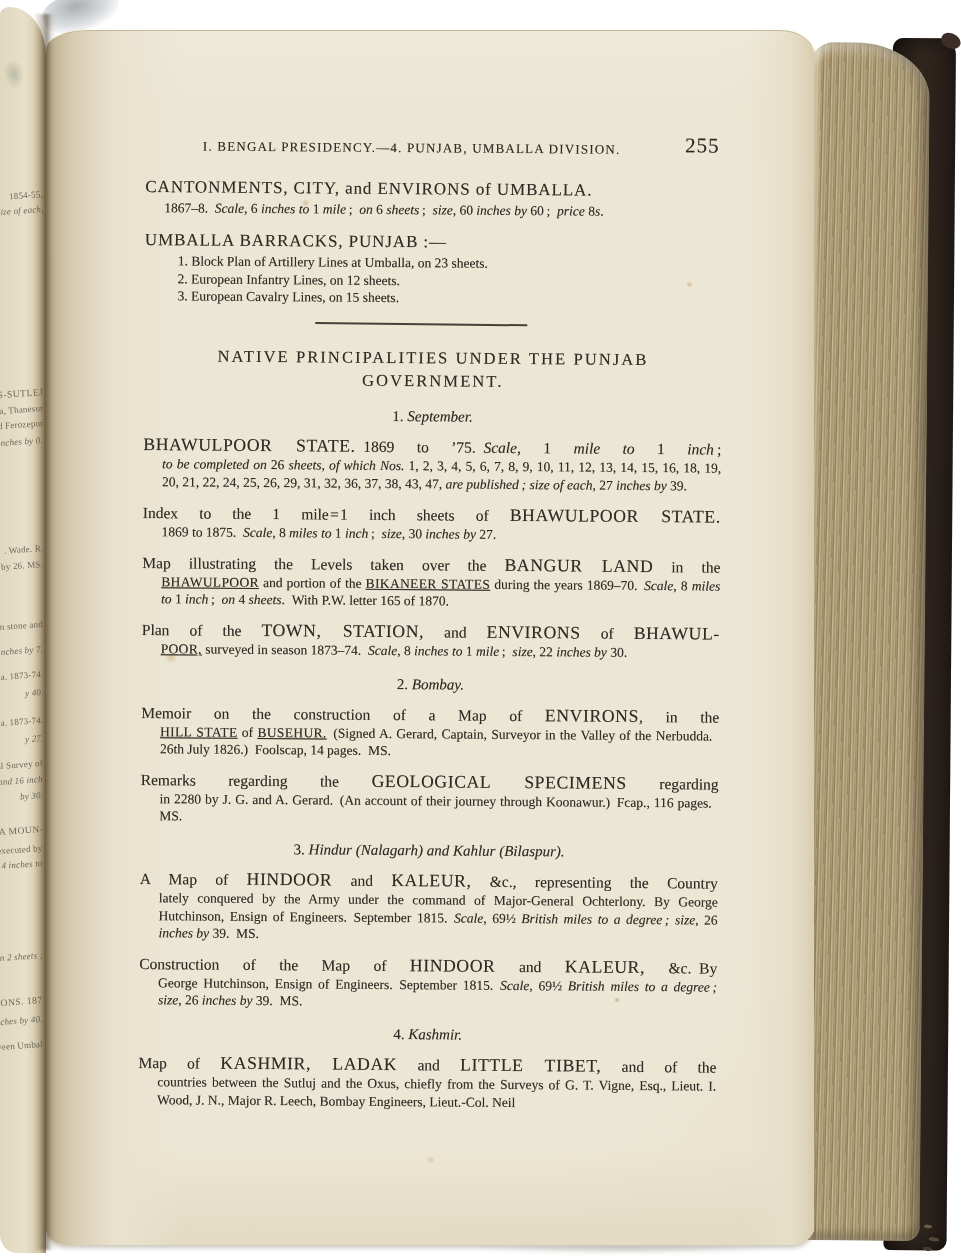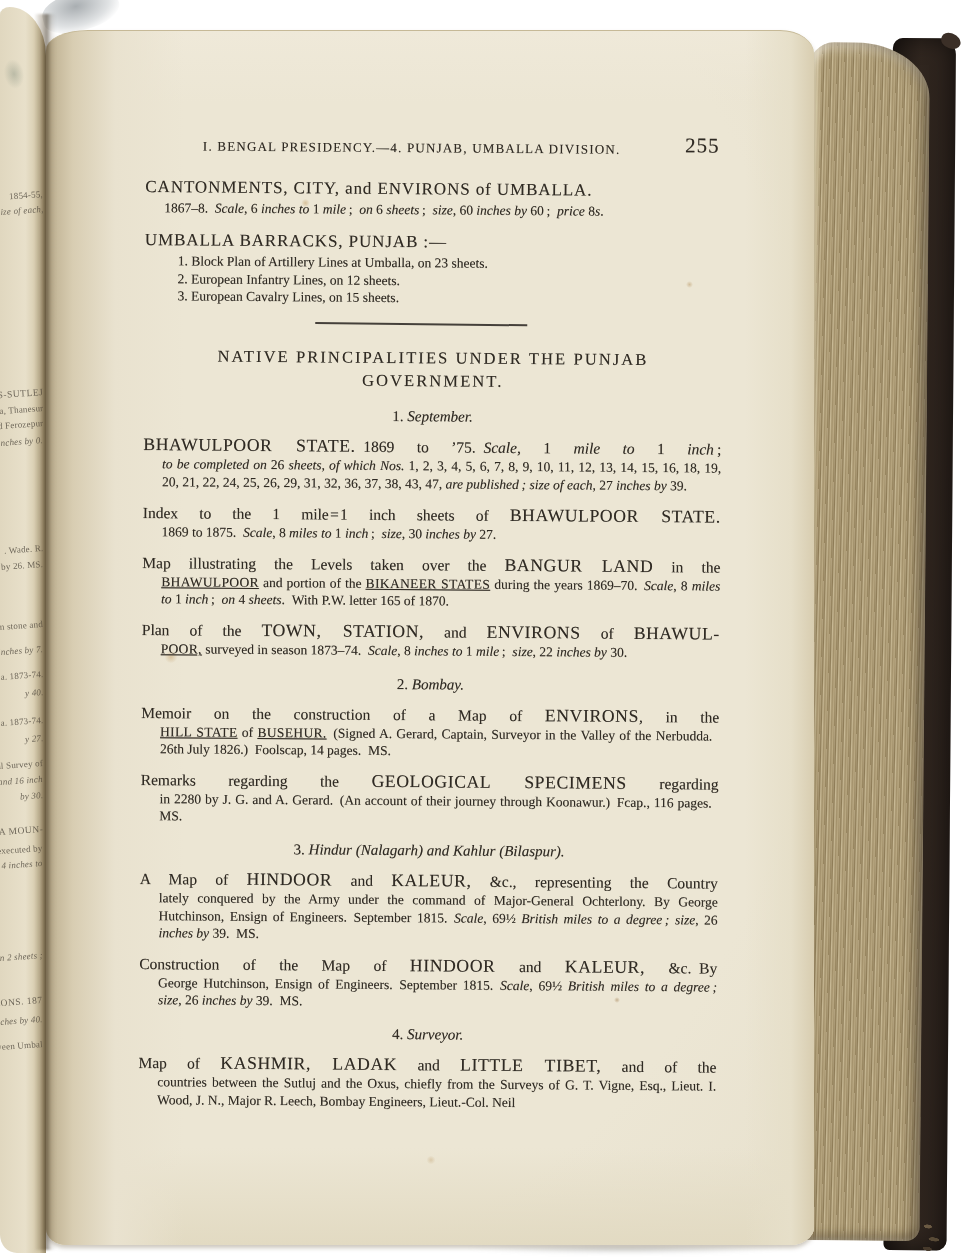--- a/index.html
+++ b/index.html
@@ -225,21 +225,21 @@
           </div>
           <div class="sub"><span class="run-r">3. </span><span class="run-i">Hindur (Nalagarh) and Kahlur (Bilaspur).</span></div>
           <div class="entry">
             <div class="first-line"><span class="run-r">A Map of </span><span class="run-c">HINDOOR</span><span class="run-r"> and </span><span class="run-c">KALEUR,</span><span class="run-r"> &amp;c., representing the Country</span></div>
             <div class="body"><span class="run-r">lately conquered by the Army under the command of Major-General Ochterlony. By George Hutchinson, Ensign of Engineers. September 1815. </span><span class="run-i">Scale</span><span class="run-r">, 69½ </span><span class="run-i">British miles to a degree ; size</span><span class="run-r">, 26 </span><span class="run-i">inches by</span><span class="run-r"> 39. MS.</span></div>
           </div>
           <div class="entry">
             <div class="first-line"><span class="run-r">Construction of the Map of </span><span class="run-c">HINDOOR</span><span class="run-r"> and </span><span class="run-c">KALEUR,</span><span class="run-r"> &amp;c. By</span></div>
             <div class="body"><span class="run-r">George Hutchinson, Ensign of Engineers. September 1815. </span><span class="run-i">Scale</span><span class="run-r">, 69½ </span><span class="run-i">British miles to a degree ; size</span><span class="run-r">, 26 </span><span class="run-i">inches by</span><span class="run-r"> 39. MS.</span></div>
           </div>
-          <div class="sub"><span class="run-r">4. </span><span class="run-i">Surveyor.</span></div>
+          <div class="sub"><span class="run-r">4. </span><span class="run-i">Kashmir.</span></div>
           <div class="entry">
             <div class="first-line"><span class="run-r">Map of </span><span class="run-c">KASHMIR, LADAK</span><span class="run-r"> and </span><span class="run-c">LITTLE TIBET,</span><span class="run-r"> and of the</span></div>
             <div class="body"><span class="run-r">countries between the Sutluj and the Oxus, chiefly from the Surveys of G. T. Vigne, Esq., Lieut. I. Wood, J. N., Major R. Leech, Bombay Engineers, Lieut.-Col. Neil</span></div>
           </div>
         </div>
     </div>
   </div>
 
   <div class="floor-shadow"></div>
 </div>

